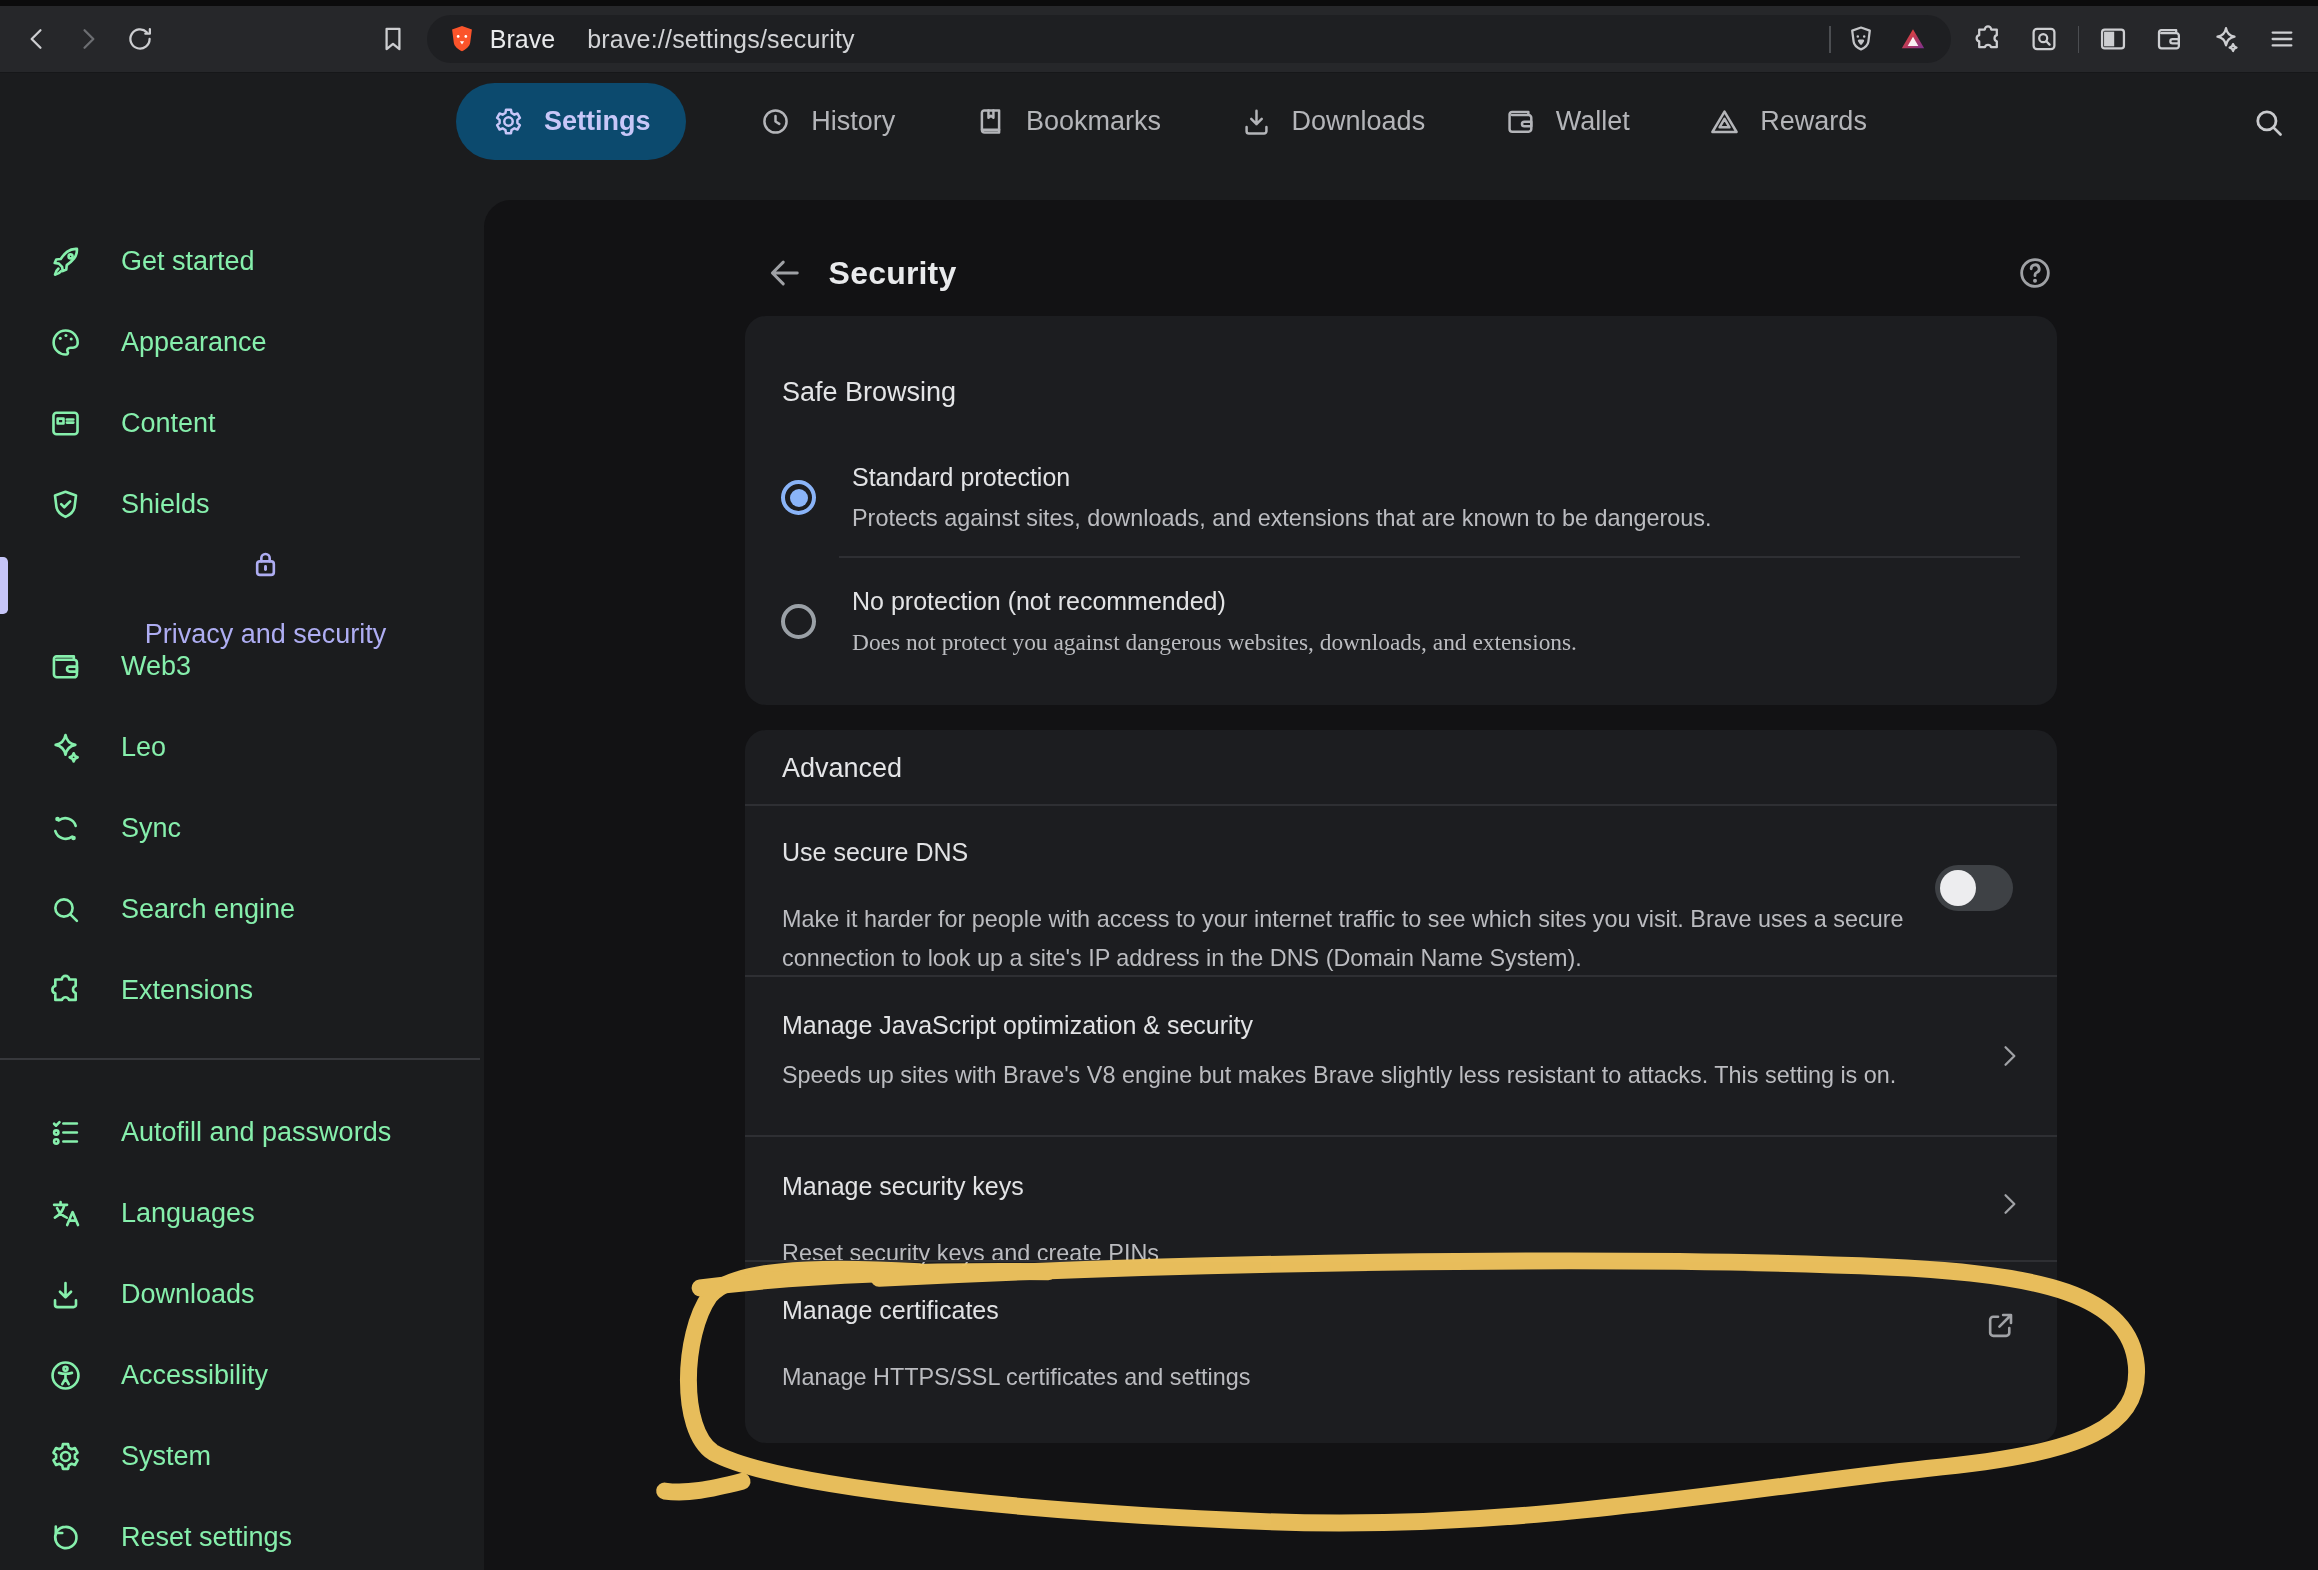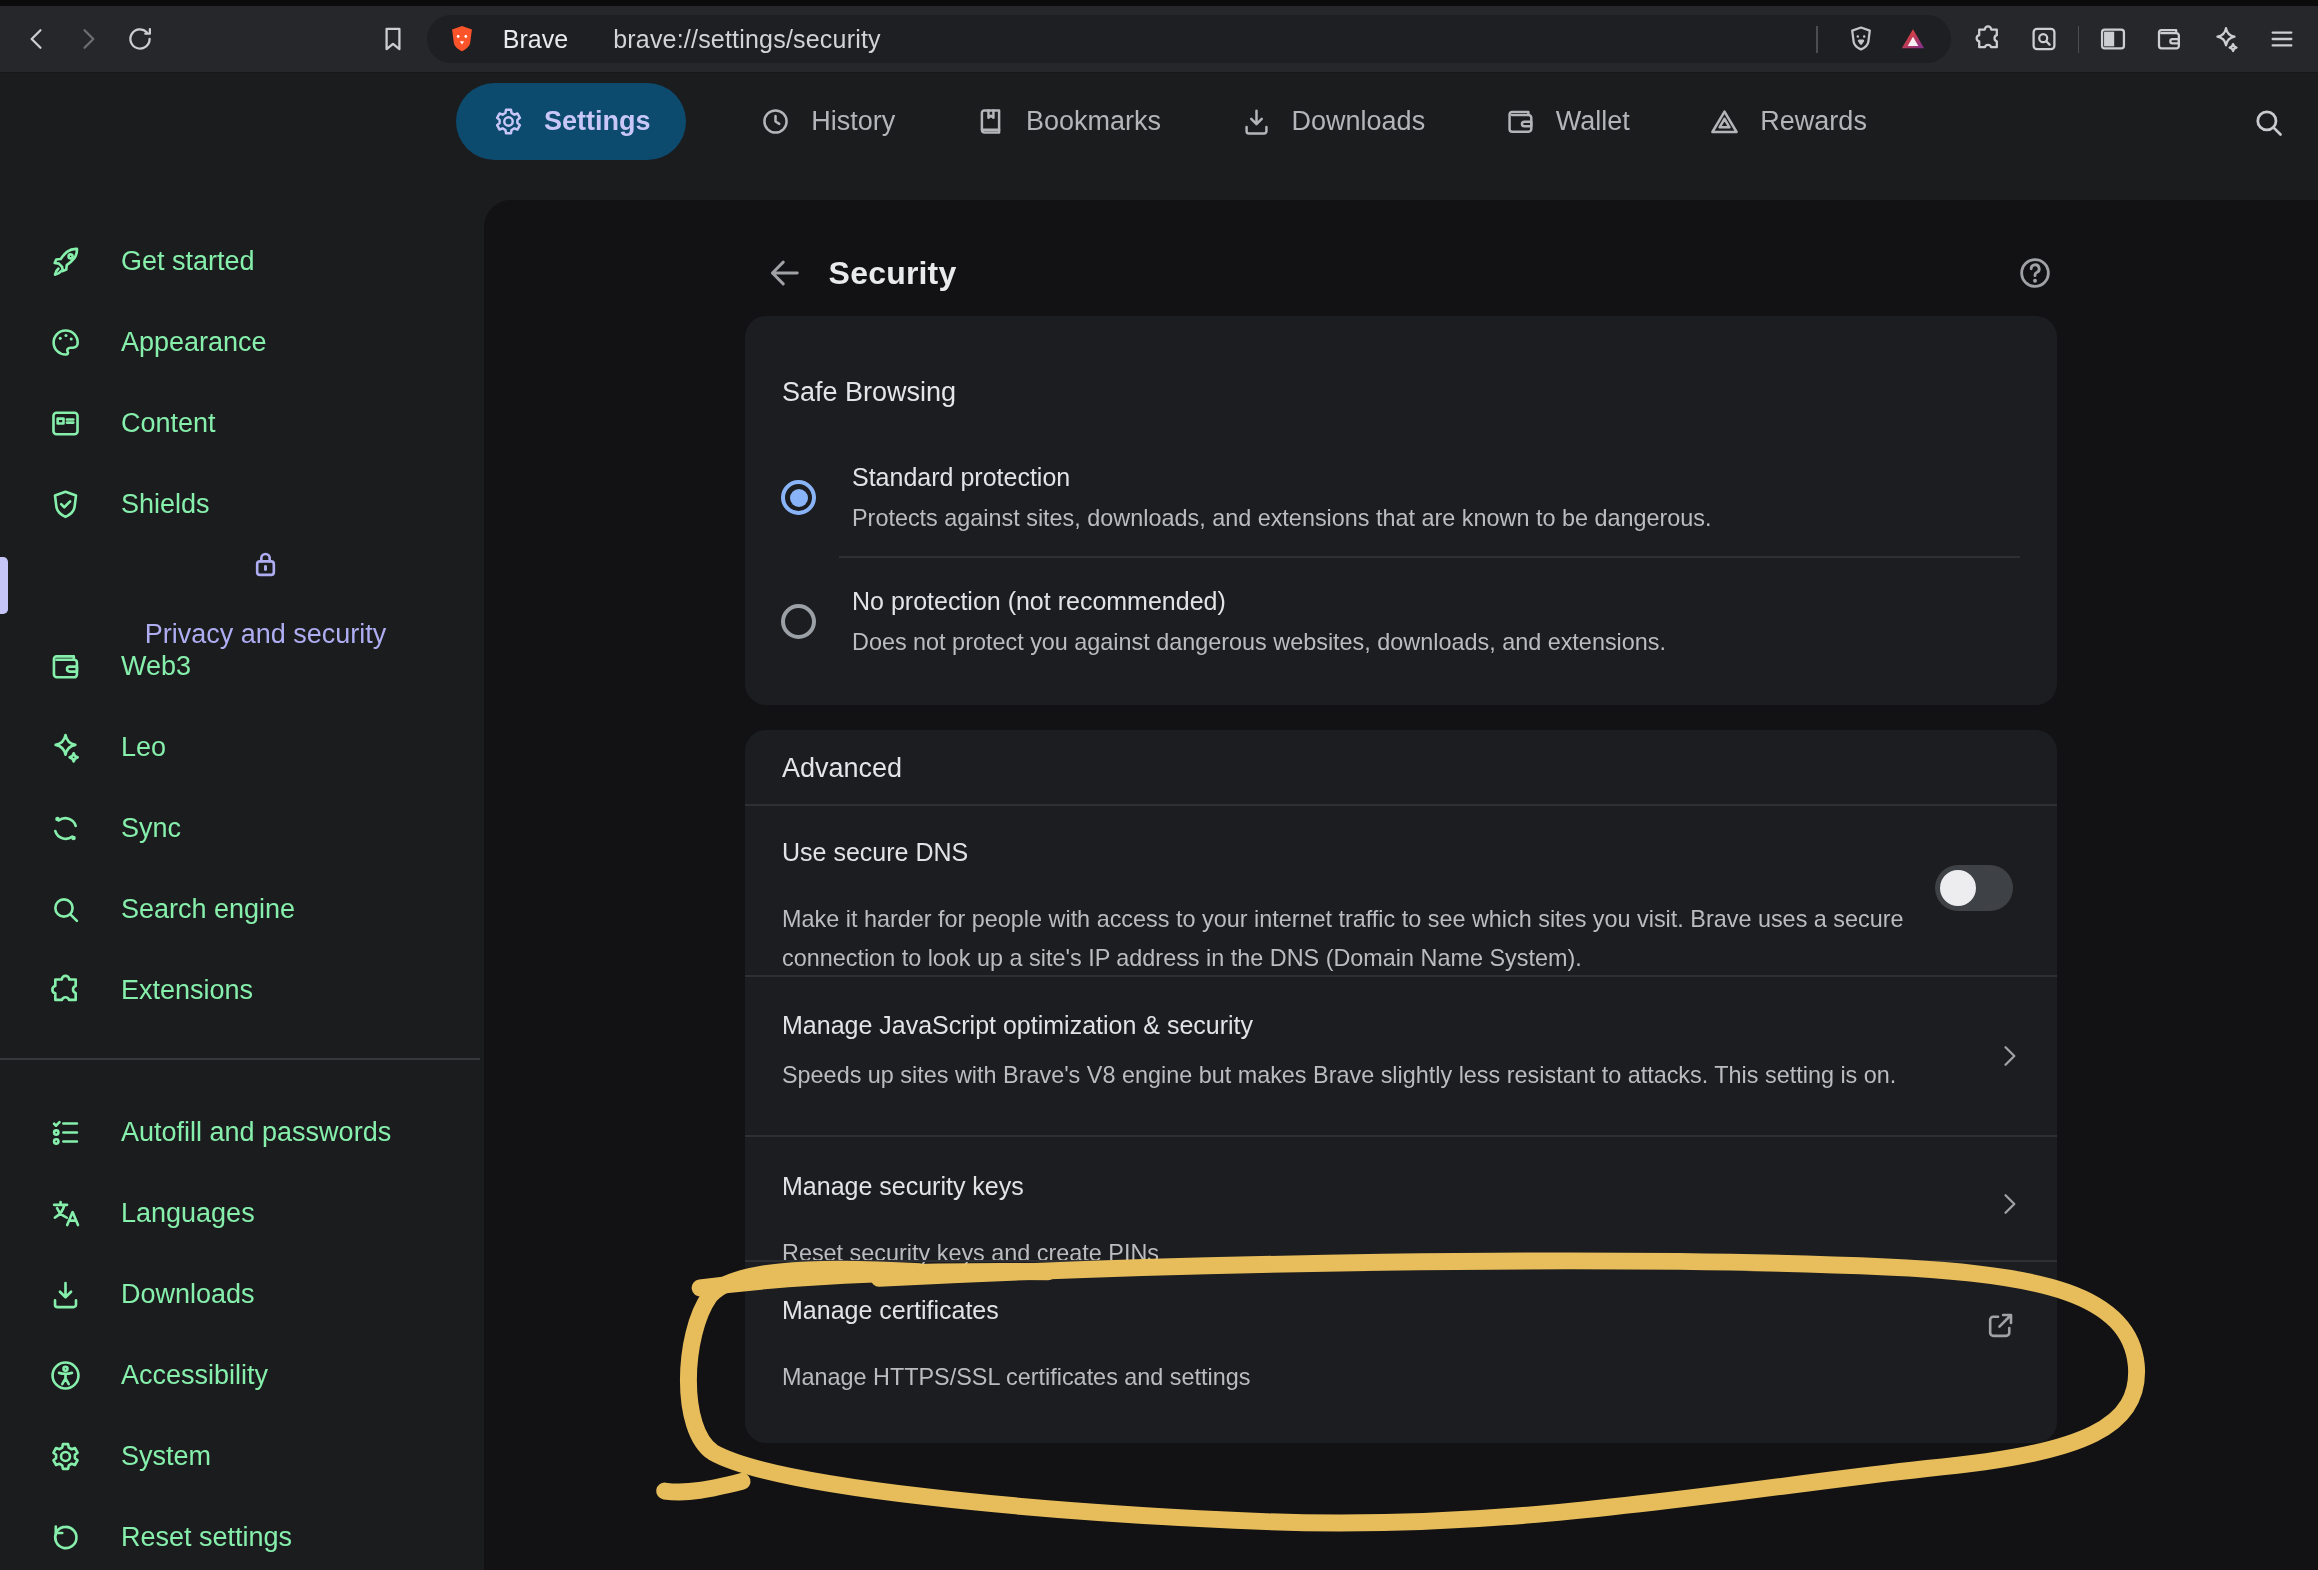--- a/index.html
+++ b/index.html
@@ -17,21 +17,21 @@
     position:absolute;left:0;top:0;width:100%;height:73px;
     background:#26272a;border-top:6.4px solid #0b0b0c;border-bottom:1.6px solid #161719;
     display:flex;align-items:center;padding:0 14.5px;gap:6.4px;
   }
   .tbtn{width:45px;height:45px;display:flex;align-items:center;justify-content:center;color:#cdced1;border-radius:50%;flex:0 0 auto;}
   .tbtn.dim{color:#6c6e72;}
   .tbtn svg{width:32px;height:32px;}
   .bookmark-btn{margin-left:202px;}
   .urlbar{
     flex:1;height:48px;margin:0 8px 0 4.8px;background:#1e1f22;border-radius:24px;
-    display:flex;align-items:center;padding:0 18px;gap:24px;min-width:0;
+    display:flex;align-items:center;padding:0 18px;gap:11px;min-width:0;
   }
   .site-badge svg{width:34px;height:34px;}
   .site-chip{color:#e9eaec;font-size:25px;margin-right:21px;}
   .url-text{color:#d2d3d6;font-size:25px;letter-spacing:0.2px;white-space:nowrap;overflow:hidden;}
   .urlbar .spacer{flex:1;}
   .vdiv{width:1.6px;height:27px;background:#4b4d51;flex:0 0 auto;}
   .urlbar-icons{display:flex;align-items:center;gap:13px;}
   .urlbar-icons .tbtn{width:39px;height:39px;}
   .right-icons{display:flex;align-items:center;gap:11.3px;}
 
@@ -432,21 +432,21 @@
       <span class="radio on" style="top:164px;"></span>
       <div class="opt-label" style="top:147px;">Standard protection</div>
       <div class="opt-desc" style="top:189px;">Protects against sites, downloads, and extensions that are known to be dangerous.</div>
     </div>
 
     <div class="divider inset" style="top:240px;"></div>
 
     <div>
       <span class="radio" style="top:288px;"></span>
       <div class="opt-label" style="top:271px;">No protection (not recommended)</div>
-      <div class="opt-desc" style="top:313px;">Does not protect you against dangerous websites, downloads, and extensions.</div>
+      <div class="opt-desc" style="top:313px;font-family:Liberation Serif, serif;">Does not protect you against dangerous websites, downloads, and extensions.</div>
     </div>
   </div>
 
   <div class="card card2">
     <div class="card-h" style="top:22.6px;">Advanced</div>
     <div class="divider" style="top:74px;"></div>
 
     <div>
       <div class="row-label" style="top:108px;">Use secure DNS</div>
       <div class="row-desc" style="top:150px;width:1127px;">Make it harder for people with access to your internet traffic to see which sites you visit. Brave uses a secure connection to look up a site's IP address in the DNS (Domain Name System).</div>

